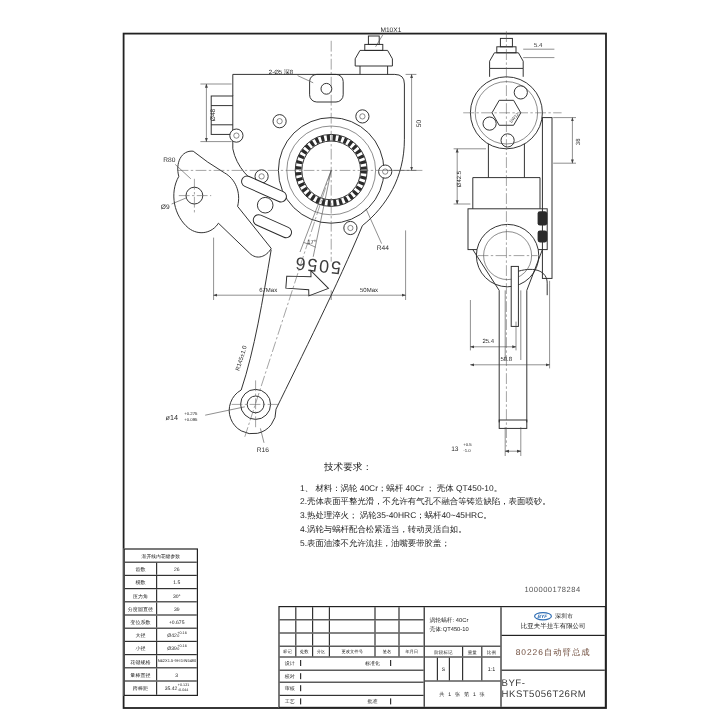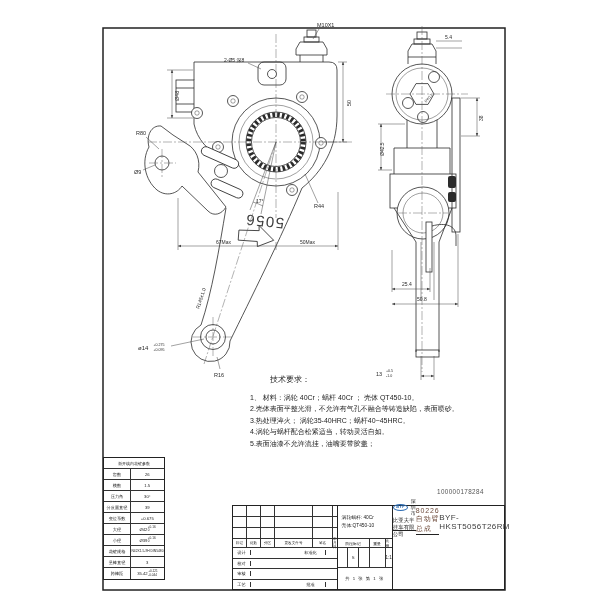--- a/index.html
+++ b/index.html
@@ -8,21 +8,21 @@
   svg text{fill:#2b2b2b;font-family:"Liberation Sans",sans-serif;}
   .ln{fill:none;stroke:#2b2b2b;stroke-width:.8;}
   .lnf{fill:#fff;stroke:#2b2b2b;stroke-width:.8;}
   .thin{fill:none;stroke:#2b2b2b;stroke-width:.45;}
   .cl{fill:none;stroke:#555;stroke-width:.45;stroke-dasharray:9 2 2 2;}
   .dim{fill:none;stroke:#444;stroke-width:.5;}
   .teeth{fill:none;stroke:#2b2b2b;stroke-width:5;stroke-dasharray:2.6 2.2;}
   .t36{font-size:3.6px;}.t5{font-size:5px;}.t55{font-size:5.5px;}.t6{font-size:6px;}
   .cast{font-size:15px;fill:#3d3d3d;letter-spacing:1.5px;}
   
-  .tech{position:absolute;left:250px;top:374px;width:254px;font-size:7px;line-height:11.6px;color:#1d1d1d;}
+  .tech{position:absolute;left:250px;top:384px;width:254px;font-size:7px;line-height:11.6px;color:#1d1d1d;}
   .tech-title{font-size:8px;margin-left:20px;margin-bottom:6px;}
   
   .code{position:absolute;left:437px;top:488px;font-size:6.3px;color:#555;letter-spacing:.4px;}
   
   .spl{position:absolute;left:103px;top:457px;width:62px;border:.8px solid #222;background:#fff;
        font-size:4.2px;color:#222;box-sizing:border-box;}
   .spl .hrow{height:10px;border-bottom:.5px solid #333;display:flex;align-items:center;justify-content:center;font-size:4px;}
   .spl .r{display:flex;height:11px;border-bottom:.5px solid #333;box-sizing:border-box;}
   .spl .r:last-child{border-bottom:none;}
   .spl .l{width:27px;border-right:.5px solid #333;display:flex;align-items:center;justify-content:center;
@@ -30,21 +30,21 @@
   .spl .v{flex:1;display:flex;align-items:center;justify-content:center;gap:.5px;overflow:hidden;white-space:nowrap;}
   .spl .v.small{font-size:3.3px;}
   .stack{display:inline-flex;flex-direction:column;font-size:3.1px;line-height:1.05;}
   .stack i{font-style:normal;}
   
   .tb{position:absolute;left:232px;top:505px;width:273px;height:85px;border:1px solid #222;background:#fff;
       display:flex;box-sizing:border-box;font-size:4.2px;color:#222;}
   .tb .c{display:flex;align-items:center;justify-content:center;box-sizing:border-box;}
   .tb-l{width:121px;border-right:.8px solid #222;display:flex;flex-direction:column;box-sizing:border-box;}
   .tb-m{width:64px;border-right:.8px solid #222;display:flex;flex-direction:column;box-sizing:border-box;}
-  .tb-r{flex:1;display:flex;flex-direction:row;box-sizing:border-box;}
+  .tb-r{flex:1;display:flex;flex-direction:column;box-sizing:border-box;}
   .rg-row,.revhead,.rr{display:flex;border-bottom:.5px solid #333;box-sizing:border-box;}
   .rg-row{height:11px;}
   .revhead{height:9px;font-size:3.6px;}
   .rr{flex:1;font-size:4.2px;}
   .rr:last-child{border-bottom:none;}
   .roles{display:flex;flex-direction:column;flex:1;}
   .cw1{width:14px;border-right:.5px solid #333;}
   .cw2{width:38px;border-right:.5px solid #333;}
   .cw3{width:20px;border-right:.5px solid #333;}
   .cwlast{flex:1;}

